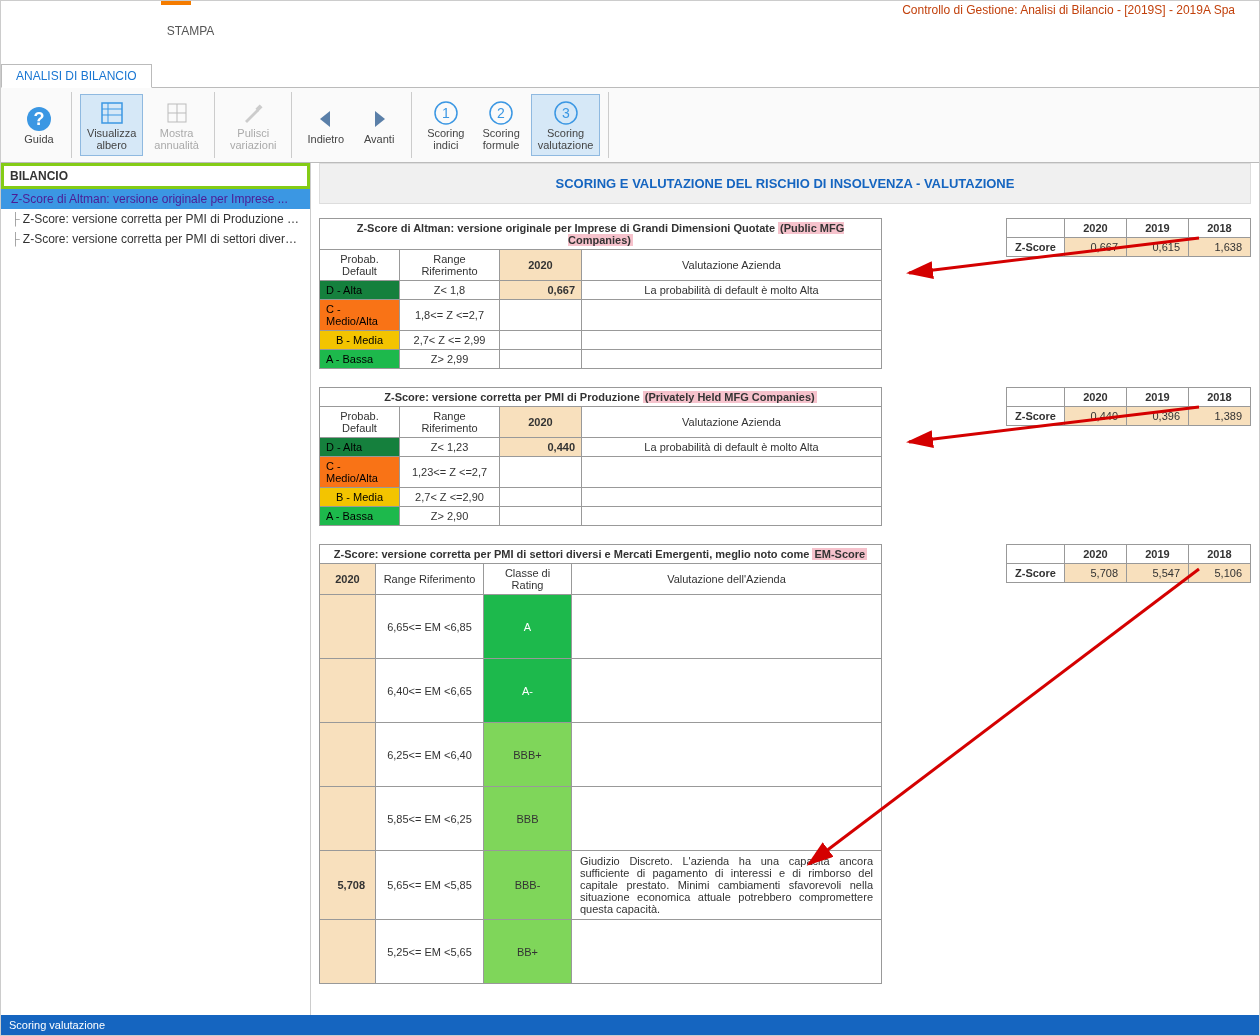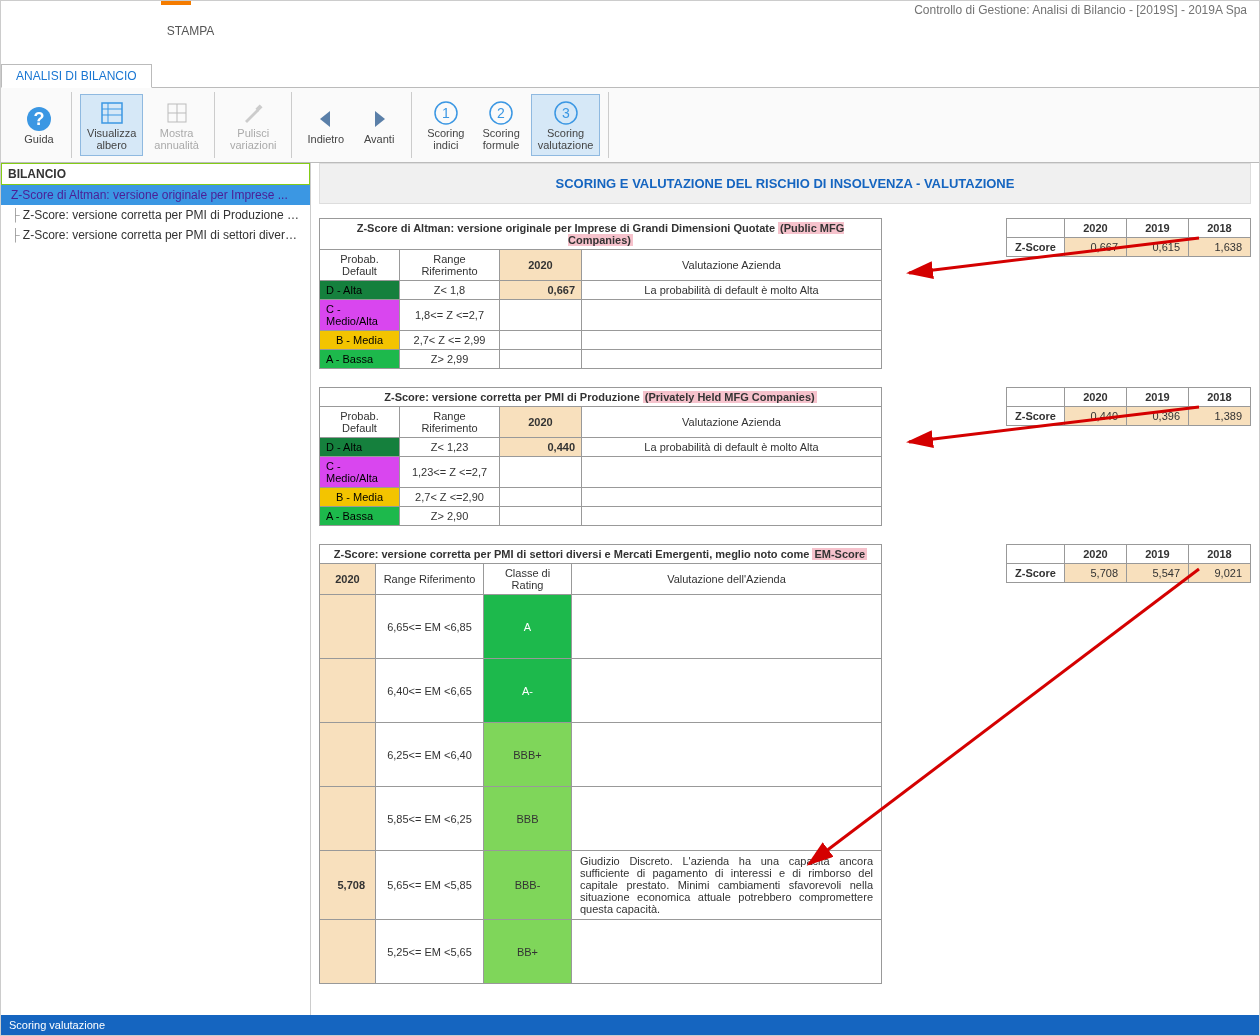--- a/index.html
+++ b/index.html
@@ -1,51 +1,51 @@
 <!DOCTYPE html>
 <html><head>
 <meta charset="utf-8">
 <style>
 * { box-sizing: border-box; margin: 0; padding: 0; }
 body { font-family: "Segoe UI", Tahoma, sans-serif; font-size: 12px; background: #fff; color: #333; width: 1260px; height: 1036px; overflow: hidden; position: relative; border: 1px solid #ccc; }
-.titlebar { text-align: right; padding: 2px 12px; font-size: 12px; color: #737373; position: relative; }
+.titlebar { text-align: right; padding: 2px 24px; font-size: 12px; color: #c2410c; position: relative; }
 .titlebar::before { content: ""; position: absolute; left: 160px; top: 0; width: 30px; height: 4px; background: #f57c00; }
 .tabs { display: flex; border-bottom: 1px solid #bbb; }
 .tab { padding: 4px 14px; font-size: 12px; color: #555; cursor: pointer; border: 1px solid transparent; }
 .tab.active { color: #1976d2; border: 1px solid #bbb; border-bottom: 1px solid #fff; margin-bottom: -1px; background: #fff; margin-top: 45px; }
 .ribbon { display: flex; border-bottom: 1px solid #bbb; padding: 4px 6px; gap: 0; background: #fafafa; }
 .ribbon-group { display: flex; align-items: center; padding: 2px 8px; border-right: 1px solid #ccc; gap: 4px; }
 .ribbon-btn { display: flex; flex-direction: column; align-items: center; justify-content: center; padding: 4px 6px; font-size: 11px; color: #444; cursor: pointer; border: 1px solid transparent; min-width: 48px; }
 .ribbon-btn.sel { background: #d6e8f7; border: 1px solid #8fb9e0; }
 .ribbon-btn.disabled { color: #aaa; }
 .ribbon-checks { display: flex; flex-direction: column; gap: 4px; font-size: 11px; padding: 0 4px; }
 .ribbon-checks label { display: flex; align-items: center; gap: 4px; }
 .icon-circle { width: 28px; height: 28px; display: flex; align-items: center; justify-content: center; }
 .icon-circle svg { width: 28px; height: 28px; }
 .main { display: flex; height: calc(100% - 150px); }
 .sidebar { width: 310px; border-right: 1px solid #ccc; background: #fff; }
-.sidebar-head { background: #fff; border: 1px solid #84cc16; padding: 3px 6px; font-weight: bold; font-size: 12px; }
+.sidebar-head { background: #fff; border: 3px solid #84cc16; padding: 3px 6px; font-weight: bold; font-size: 12px; }
 .tree { font-size: 12px; }
 .tree-item { padding: 3px 10px; white-space: nowrap; overflow: hidden; text-overflow: ellipsis; cursor: pointer; }
 .tree-item.sel { background: #3b97e3; color: #4c1d95; }
 .tree-item.child::before { content: "├ "; color: #999; }
 .content { flex: 1; overflow: auto; padding: 0 8px 8px 8px; position: relative; }
 .page-title { text-align: center; color: #1565c0; font-weight: bold; font-size: 13px; padding: 12px 0; background: #f0f0f0; border: 1px solid #ddd; margin-bottom: 14px; }
 .block-row { display: flex; gap: 8px; margin-bottom: 18px; align-items: flex-start; position: relative; }
 .block-table { border-collapse: collapse; font-size: 11px; }
 .block-table th, .block-table td { border: 1px solid #999; padding: 3px 6px; text-align: center; }
 .block-table .title-row td { font-weight: bold; background: #fff; text-align: center; }
 .hl-pink { background: #f6c2cc; padding: 0 2px; }
 .hdr { background: #fff; font-weight: normal; }
 .col-prob { width: 80px; }
 .col-range { width: 100px; }
 .col-year { width: 82px; background: #f8e0bd; font-weight: bold; }
 .col-val { width: 300px; }
 .red { background: #15803d; color: #000; text-align: left !important; padding-left: 6px; }
-.orange { background: #d946ef; color: #000; text-align: left !important; padding-left: 6px; }
+.orange { background: #f97316; color: #000; text-align: left !important; padding-left: 6px; }
 .yellow { background: #f3c400; color: #000; text-align: center; padding-left: 6px; }
 .green { background: #1db94c; color: #000; text-align: left !important; padding-left: 6px; }
 .val-cell { text-align: right !important; padding-right: 10px; font-weight: bold; background: #f8e0bd; }
 .eval-cell { text-align: center; margin-left: 8px; }
 .side-table { border-collapse: collapse; font-size: 11px; }
 .side-table th, .side-table td { border: 1px solid #999; padding: 3px 8px; text-align: center; }
 .side-table .lbl { font-weight: bold; background: #fff; }
 .side-table .num { background: #f8e0bd; text-align: right; width: 62px; }
 .em-table td.rating-g1 { background: #1db94c; color: #fff; }
 .em-table td.rating-g2 { background: #7fd65a; color: #333; }
@@ -378,21 +378,21 @@
             <tr>
               <td></td>
               <td class="lbl">2020</td>
               <td class="lbl">2019</td>
               <td class="lbl">2018</td>
             </tr>
         <tr>
               <td class="lbl">Z-Score</td>
               <td class="num">5,708</td>
               <td class="num">5,547</td>
-              <td class="num">9,021</td>
+              <td class="num">5,106</td>
             </tr>
       </tbody>
         </table>
     </div>
 
   </div>
 </div>
 
 <div class="statusbar">Scoring valutazione</div>
 

